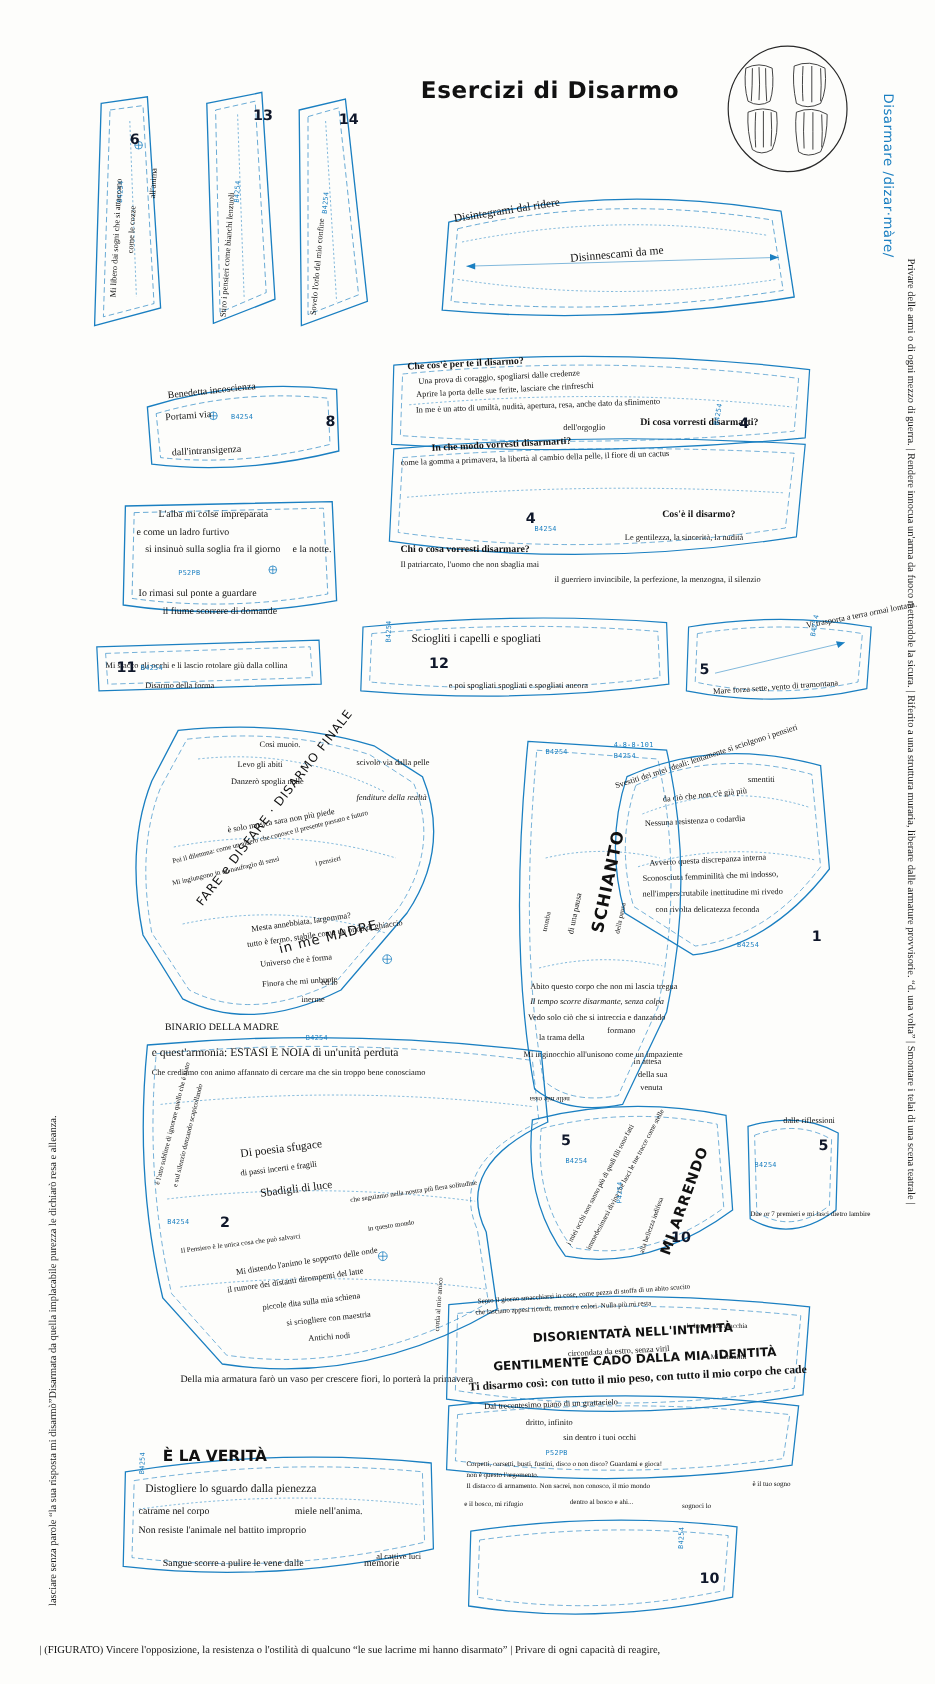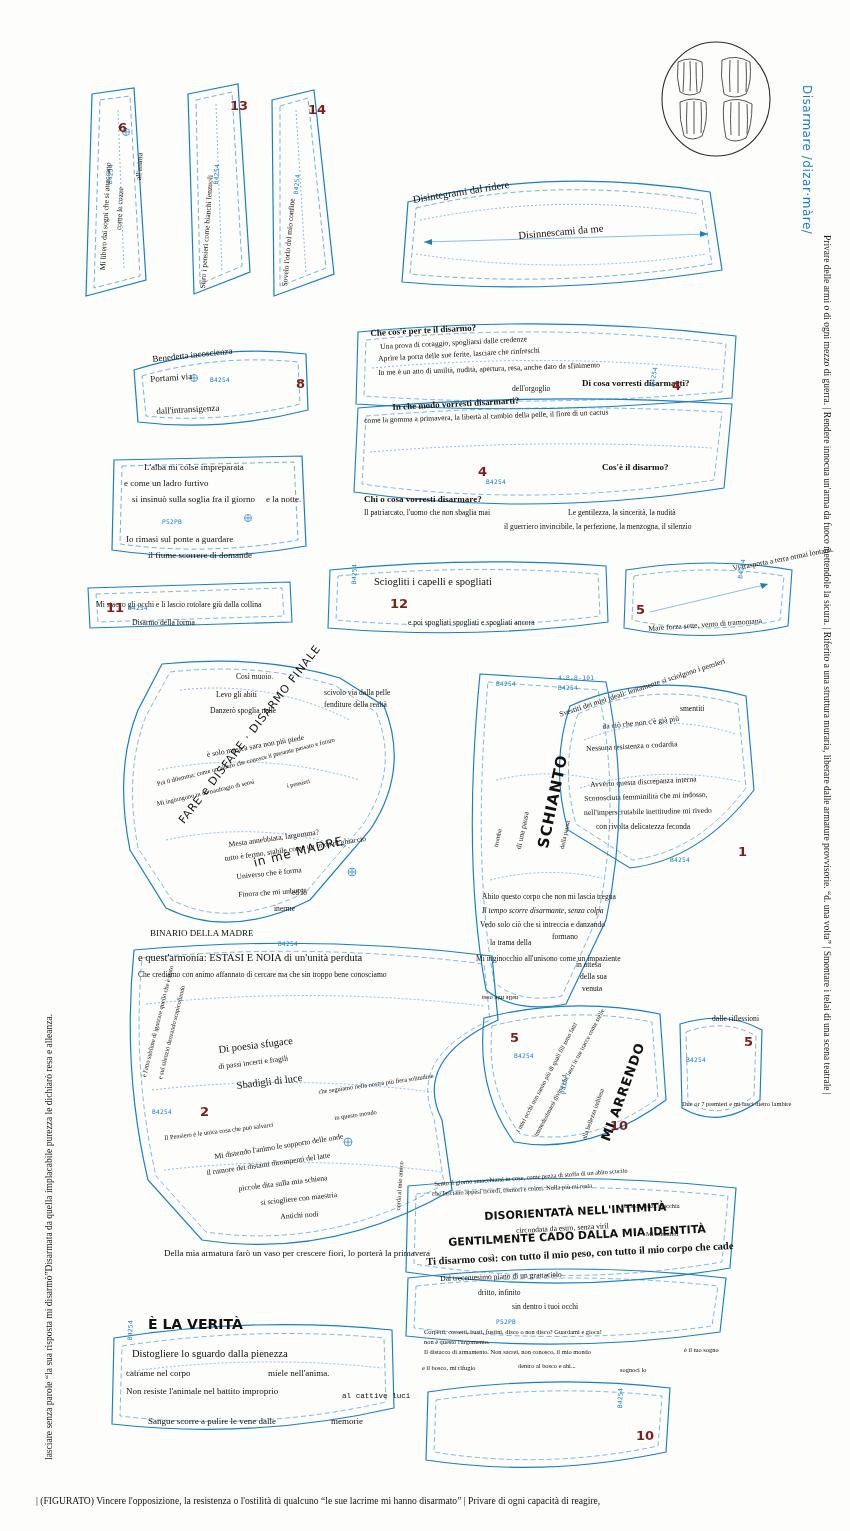--- a/index.html
+++ b/index.html
@@ -77,31 +77,32 @@
     position: absolute;
     white-space: nowrap;
     font-size: 9px;
     color: #111;
     transform-origin: left top;
   }
   .txt.small { font-size: 7.6px; }
   .txt.tiny  { font-size: 6.4px; }
   .txt.big   { font-size: 12px; font-family: "DejaVu Sans", sans-serif; letter-spacing: 1px; }
   .txt.med   { font-size: 10.5px; }
-  .txt.num   { color: #7f1d1d; font-family: "DejaVu Sans", sans-serif; font-weight: bold; font-size: 13px; }
+  .txt.num   { color: #0f172a; font-family: "DejaVu Sans", sans-serif; font-weight: bold; font-size: 13px; }
   .txt.code  { color: #1a7fc1; font-family: "DejaVu Sans Mono", monospace; font-size: 6.2px; letter-spacing: 0.3px; }
   .txt.bold  { font-weight: bold; }
   .txt.sans  { font-family: "DejaVu Sans", sans-serif; }
   .txt.caps  { font-family: "DejaVu Sans", sans-serif; letter-spacing: 1px; }
 </style>
 </head>
 <body>
 
 <div class="page">
 
+  <div class="title">Esercizi di Disarmo</div>
 
   <div class="emblem">
     <svg width="112" height="118" viewBox="0 0 112 118">
       <ellipse cx="56" cy="59" rx="54" ry="57" fill="none" stroke="#2a2a2a" stroke-width="1.1"></ellipse>
       <g fill="none" stroke="#2a2a2a" stroke-width="0.8">
 
         <path d="M18 22 q12 -6 24 0 q2 18 -2 30 q-10 6 -20 0 q-4 -14 -2 -30z"></path>
         <path d="M24 22 q0 16 -1 30 M30 21 q1 16 0 30 M36 22 q0 16 1 30"></path>
 
         <path d="M62 20 q14 -6 28 2 q2 20 -4 32 q-12 6 -22 0 q-4 -18 -2 -34z"></path>
@@ -216,21 +217,21 @@
     </svg>
     <div class="txt bold" style="left:18px; top:16px; transform:rotate(-3deg);">Che cos'è per te il disarmo?</div>
     <div class="txt small" style="left:28px; top:30px; transform:rotate(-3deg);">Una prova di coraggio, spogliarsi dalle credenze</div>
     <div class="txt small" style="left:26px; top:42px; transform:rotate(-3deg);">Aprire la porta delle sue ferite, lasciare che rinfreschi</div>
     <div class="txt small" style="left:26px; top:56px; transform:rotate(-2deg);">In me è un atto di umiltà, nudità, apertura, resa, anche dato da sfinimento</div>
     <div class="txt small" style="left:160px; top:72px;">dell'orgoglio</div>
     <div class="txt bold" style="left:230px; top:66px;">Di cosa vorresti disarmarti?</div>
     <div class="txt bold" style="left:40px; top:90px; transform:rotate(-3deg);">In che modo vorresti disarmarti?</div>
     <div class="txt small" style="left:12px; top:104px; transform:rotate(-2deg);">come la gomma a primavera, la libertà al cambio della pelle, il fiore di un cactus</div>
     <div class="txt bold" style="left:250px; top:150px;">Cos'è il disarmo?</div>
-    <div class="txt small" style="left:174px; top:196px;padding-left:42px;">Le gentilezza, la sincerità, la nudità</div>
+    <div class="txt small" style="left:174px; top:172px;padding-left:42px;">Le gentilezza, la sincerità, la nudità</div>
     <div class="txt bold" style="left:12px; top:182px;">Chi o cosa vorresti disarmare?</div>
     <div class="txt small" style="left:12px; top:196px;">Il patriarcato, l'uomo che non sbaglia mai</div>
     <div class="txt small" style="left:152px; top:210px;">il guerriero invincibile, la perfezione, la menzogna, il silenzio</div>
     <div class="txt num" style="left:126px; top:152px;">4</div>
     <div class="txt num" style="left:320px; top:66px;">4</div>
     <div class="txt tiny code" style="left:134px; top:166px;">B4254</div>
     <div class="txt tiny code" style="left:296px; top:74px; transform:rotate(-80deg);">B4254</div>
   </div>
 
   <div class="piece" style="left:84px; top:578px;">
@@ -277,21 +278,21 @@
       <path d="M56 190 Q150 170 240 198" fill="none" stroke="#1a7fc1" stroke-width="0.5" stroke-dasharray="2,2"></path>
       <circle cx="242" cy="222" r="4" fill="none" stroke="#1a7fc1" stroke-width="0.7"></circle>
       <line x1="238" y1="222" x2="246" y2="222" stroke="#1a7fc1" stroke-width="0.7"></line>
       <line x1="242" y1="218" x2="242" y2="226" stroke="#1a7fc1" stroke-width="0.7"></line>
     </svg>
     <div class="txt caps" style="left:66px; top:168px; transform:rotate(-52deg); font-size:11px;">FARE e DISFARE · DISARMO FINALE</div>
     <div class="txt small" style="left:126px; top:22px;">Così muoio.</div>
     <div class="txt small" style="left:106px; top:40px;">Levo gli abiti</div>
     <div class="txt small" style="left:214px; top:38px;">scivolo via dalla pelle</div>
     <div class="txt small" style="left:100px; top:56px;">Danzerò spoglia nelle</div>
-    <div class="txt small" style="left:214px; top:50px;">fenditure della realtà</div>
+    <div class="txt small" style="left:214px; top:70px;font-style:italic;">fenditure della realtà</div>
     <div class="txt tiny" style="left:46px; top:130px; transform:rotate(-14deg);">Poi il dilemma: come un albero che conosce il presente passato e futuro</div>
     <div class="txt small" style="left:96px; top:100px; transform:rotate(-10deg);">è solo musica sara non più piede</div>
     <div class="txt tiny" style="left:46px; top:150px; transform:rotate(-13deg);">Mi ingiungono in un naufragio di sensi</div>
     <div class="txt tiny" style="left:176px; top:132px; transform:rotate(-12deg);">i pensieri</div>
     <div class="txt small" style="left:118px; top:190px; transform:rotate(-8deg);">Mesta annebbiata, largomma?</div>
     <div class="txt small" style="left:114px; top:204px; transform:rotate(-8deg);">tutto è fermo, stabile come un onda di  ghiaccio</div>
     <div class="txt small" style="left:126px; top:222px; transform:rotate(-6deg);">Universo che è forma</div>
     <div class="txt big" style="left:142px; top:206px; transform:rotate(-14deg);">in me MADRE</div>
     <div class="txt small" style="left:128px; top:240px; transform:rotate(-4deg);">Finora che mi unbuote</div>
     <div class="txt small" style="left:182px; top:238px;">ed io</div>
@@ -430,21 +431,21 @@
     <svg width="300" height="136">
       <path d="M10 26 Q150 4 288 18 L290 96 Q150 128 8 112 Z" fill="none" stroke="#1a7fc1" stroke-width="1.15"></path>
       <path d="M18 34 Q150 14 280 26 L282 90 Q150 120 16 104 Z" fill="none" stroke="#1a7fc1" stroke-width="0.55" stroke-dasharray="5,3"></path>
       <path d="M22 60 Q150 42 278 56" fill="none" stroke="#1a7fc1" stroke-width="0.5" stroke-dasharray="2,2"></path>
     </svg>
     <div class="txt bold sans" style="left:44px; top:4px; font-size:14px;">È LA VERITÀ</div>
     <div class="txt med" style="left:28px; top:36px;">Distogliere lo sguardo dalla pienezza</div>
     <div class="txt" style="left:22px; top:56px;">catrame nel corpo</div>
     <div class="txt" style="left:164px; top:56px;">miele nell'anima.</div>
     <div class="txt" style="left:22px; top:74px;">Non resiste l'animale nel battito improprio</div>
-    <div class="txt small" style="left:238px; top:80px;font-family:Liberation Mono, monospace;">al cattive luci</div>
+    <div class="txt small" style="left:238px; top:98px;">al cattive luci</div>
     <div class="txt" style="left:44px; top:104px;">Sangue scorre a pulire le vene dalle</div>
     <div class="txt" style="left:227px; top:104px;">memorie</div>
     <div class="txt tiny code" style="left:22px; top:28px; transform:rotate(-88deg);">B4254</div>
   </div>
 
   <div class="piece" style="left:420px; top:1372px;">
     <svg width="260" height="112">
       <path d="M8 20 Q130 2 250 16 L246 80 Q124 106 6 88 Z" fill="none" stroke="#1a7fc1" stroke-width="1.15"></path>
       <path d="M16 28 Q130 12 242 24 L238 74 Q124 98 14 80 Z" fill="none" stroke="#1a7fc1" stroke-width="0.55" stroke-dasharray="5,3"></path>
     </svg>

